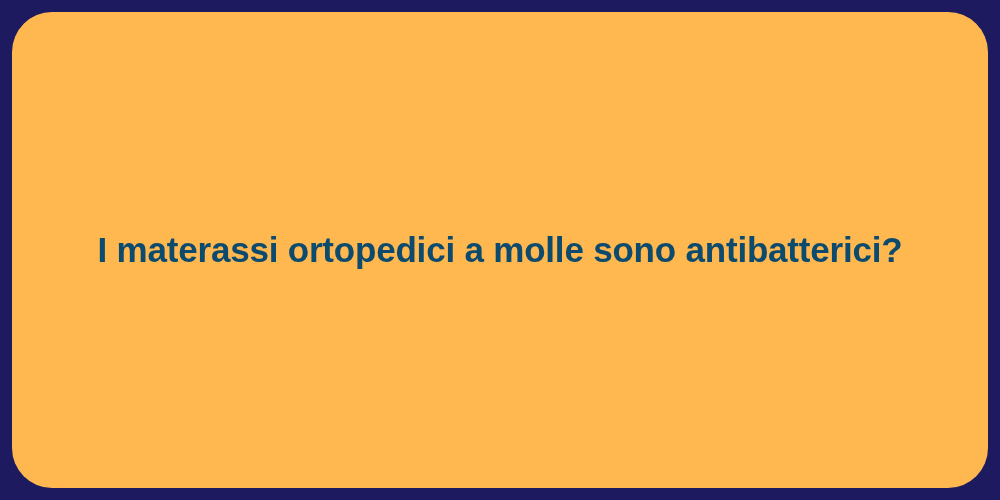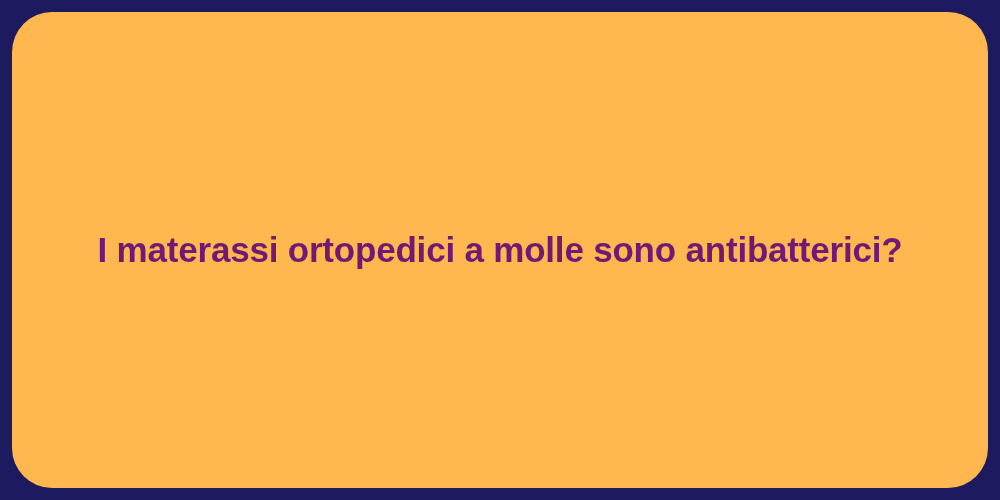--- a/index.html
+++ b/index.html
@@ -33,21 +33,21 @@
   }
   #headline {
     margin: 8px;
     padding: 0 40px;
     text-align: center;
     font-family: "Liberation Sans", sans-serif;
     font-size: 35px;
     font-weight: bold;
     line-height: 1.25;
     letter-spacing: -0.2px;
-    color: #701a75;
+    color: #0c4a6e;
     white-space: nowrap;
   }
 </style>
 </head>
 <body>
 
 <div id="page-frame">
   <div id="content-card">
     <h1 id="headline">I materassi ortopedici a molle sono antibatterici?</h1>
   </div>

